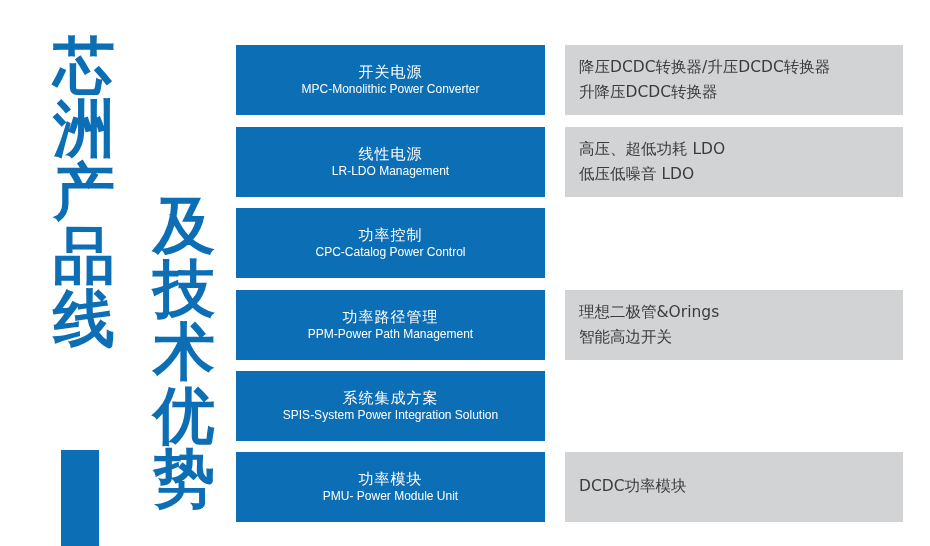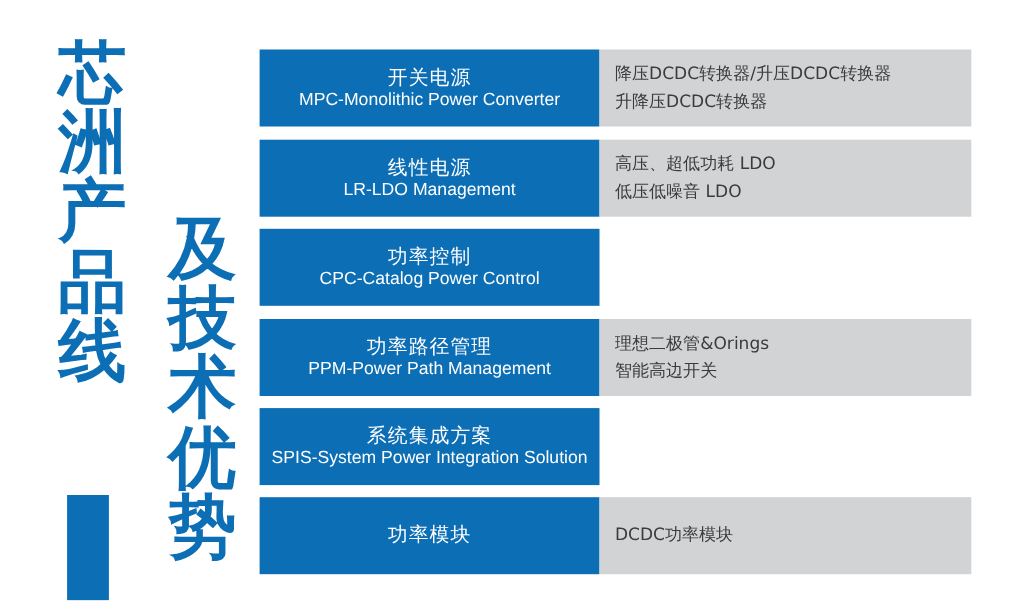--- a/index.html
+++ b/index.html
@@ -64,43 +64,44 @@
     background: #0C6EB5;
     color: #ffffff;
     display: flex;
     flex-direction: column;
     align-items: center;
     justify-content: center;
     box-sizing: border-box;
     padding: 0 6px;
   }
   .row-blue .cn {
-    font-size: 18px;
+    font-size: 15px;
     line-height: 1.18;
     font-weight: normal;
     white-space: nowrap;
     font-family: "DejaVu Sans", "Liberation Sans", sans-serif;
     letter-spacing: 1px;
   }
   .row-blue .en {
-    font-size: 16px;
+    font-size: 12px;
     line-height: 1.22;
     white-space: nowrap;
     font-family: "Liberation Sans", "DejaVu Sans", sans-serif;
     text-align: right;
   }
   .row-gray {
     width: 338px;
     background: #D2D3D5;
     color: #3b3b3b;
     display: flex;
     flex-direction: column;
     justify-content: center;
     box-sizing: border-box;
     padding: 0 0 0 14px;
+    margin-left: 20px;
   }
   .row-gray .line {
     font-size: 15.5px;
     line-height: 1.62;
     white-space: nowrap;
     font-family: "DejaVu Sans", "Liberation Sans", sans-serif;
   }
   .row-gray .line.empty {
     visibility: hidden;
   }
@@ -169,20 +170,21 @@
     <div class="row" style="top:371px">
       <div class="row-blue">
         <div class="cn">系统集成方案</div>
         <div class="en">SPIS-System Power Integration Solution</div>
       </div>
     </div>
 
     <div class="row" style="top:452px">
       <div class="row-blue">
         <div class="cn">功率模块</div>
+        <div class="en">PMU- Power Module Unit</div>
       </div>
       <div class="row-gray">
         <div class="line">DCDC功率模块</div>
         <div class="line empty"></div>
       </div>
     </div>
 
   </div>
 </div>
 

